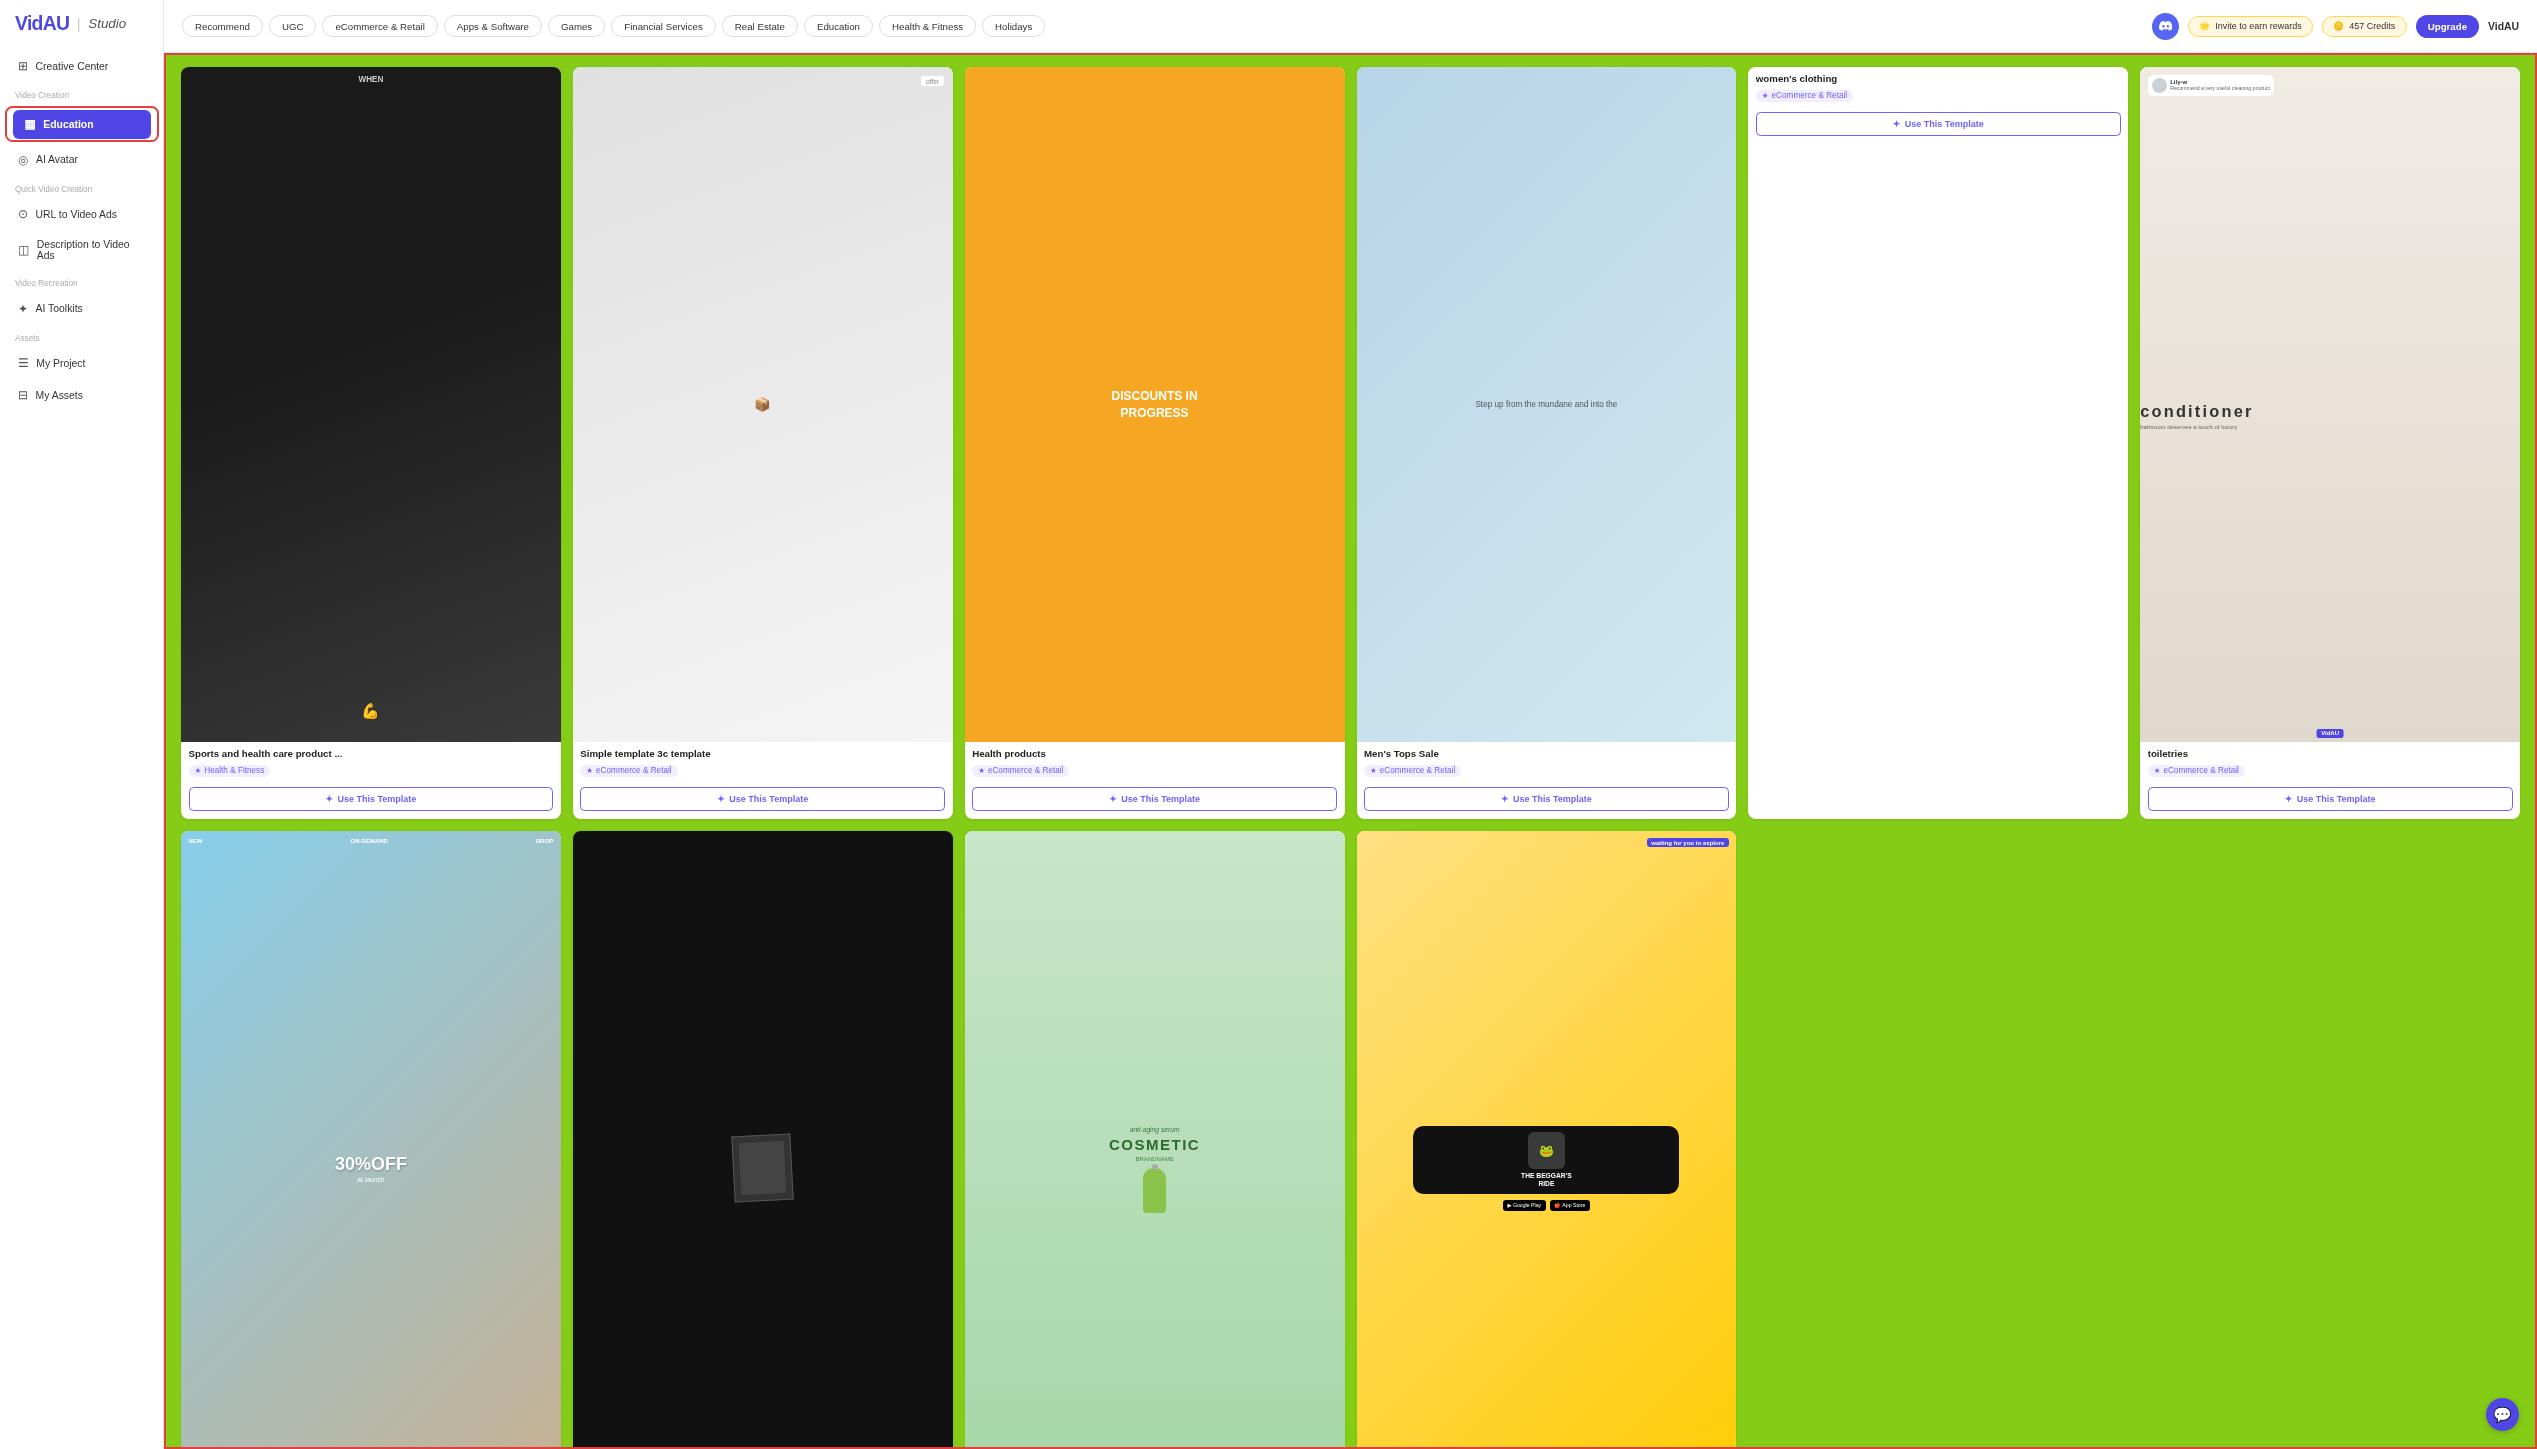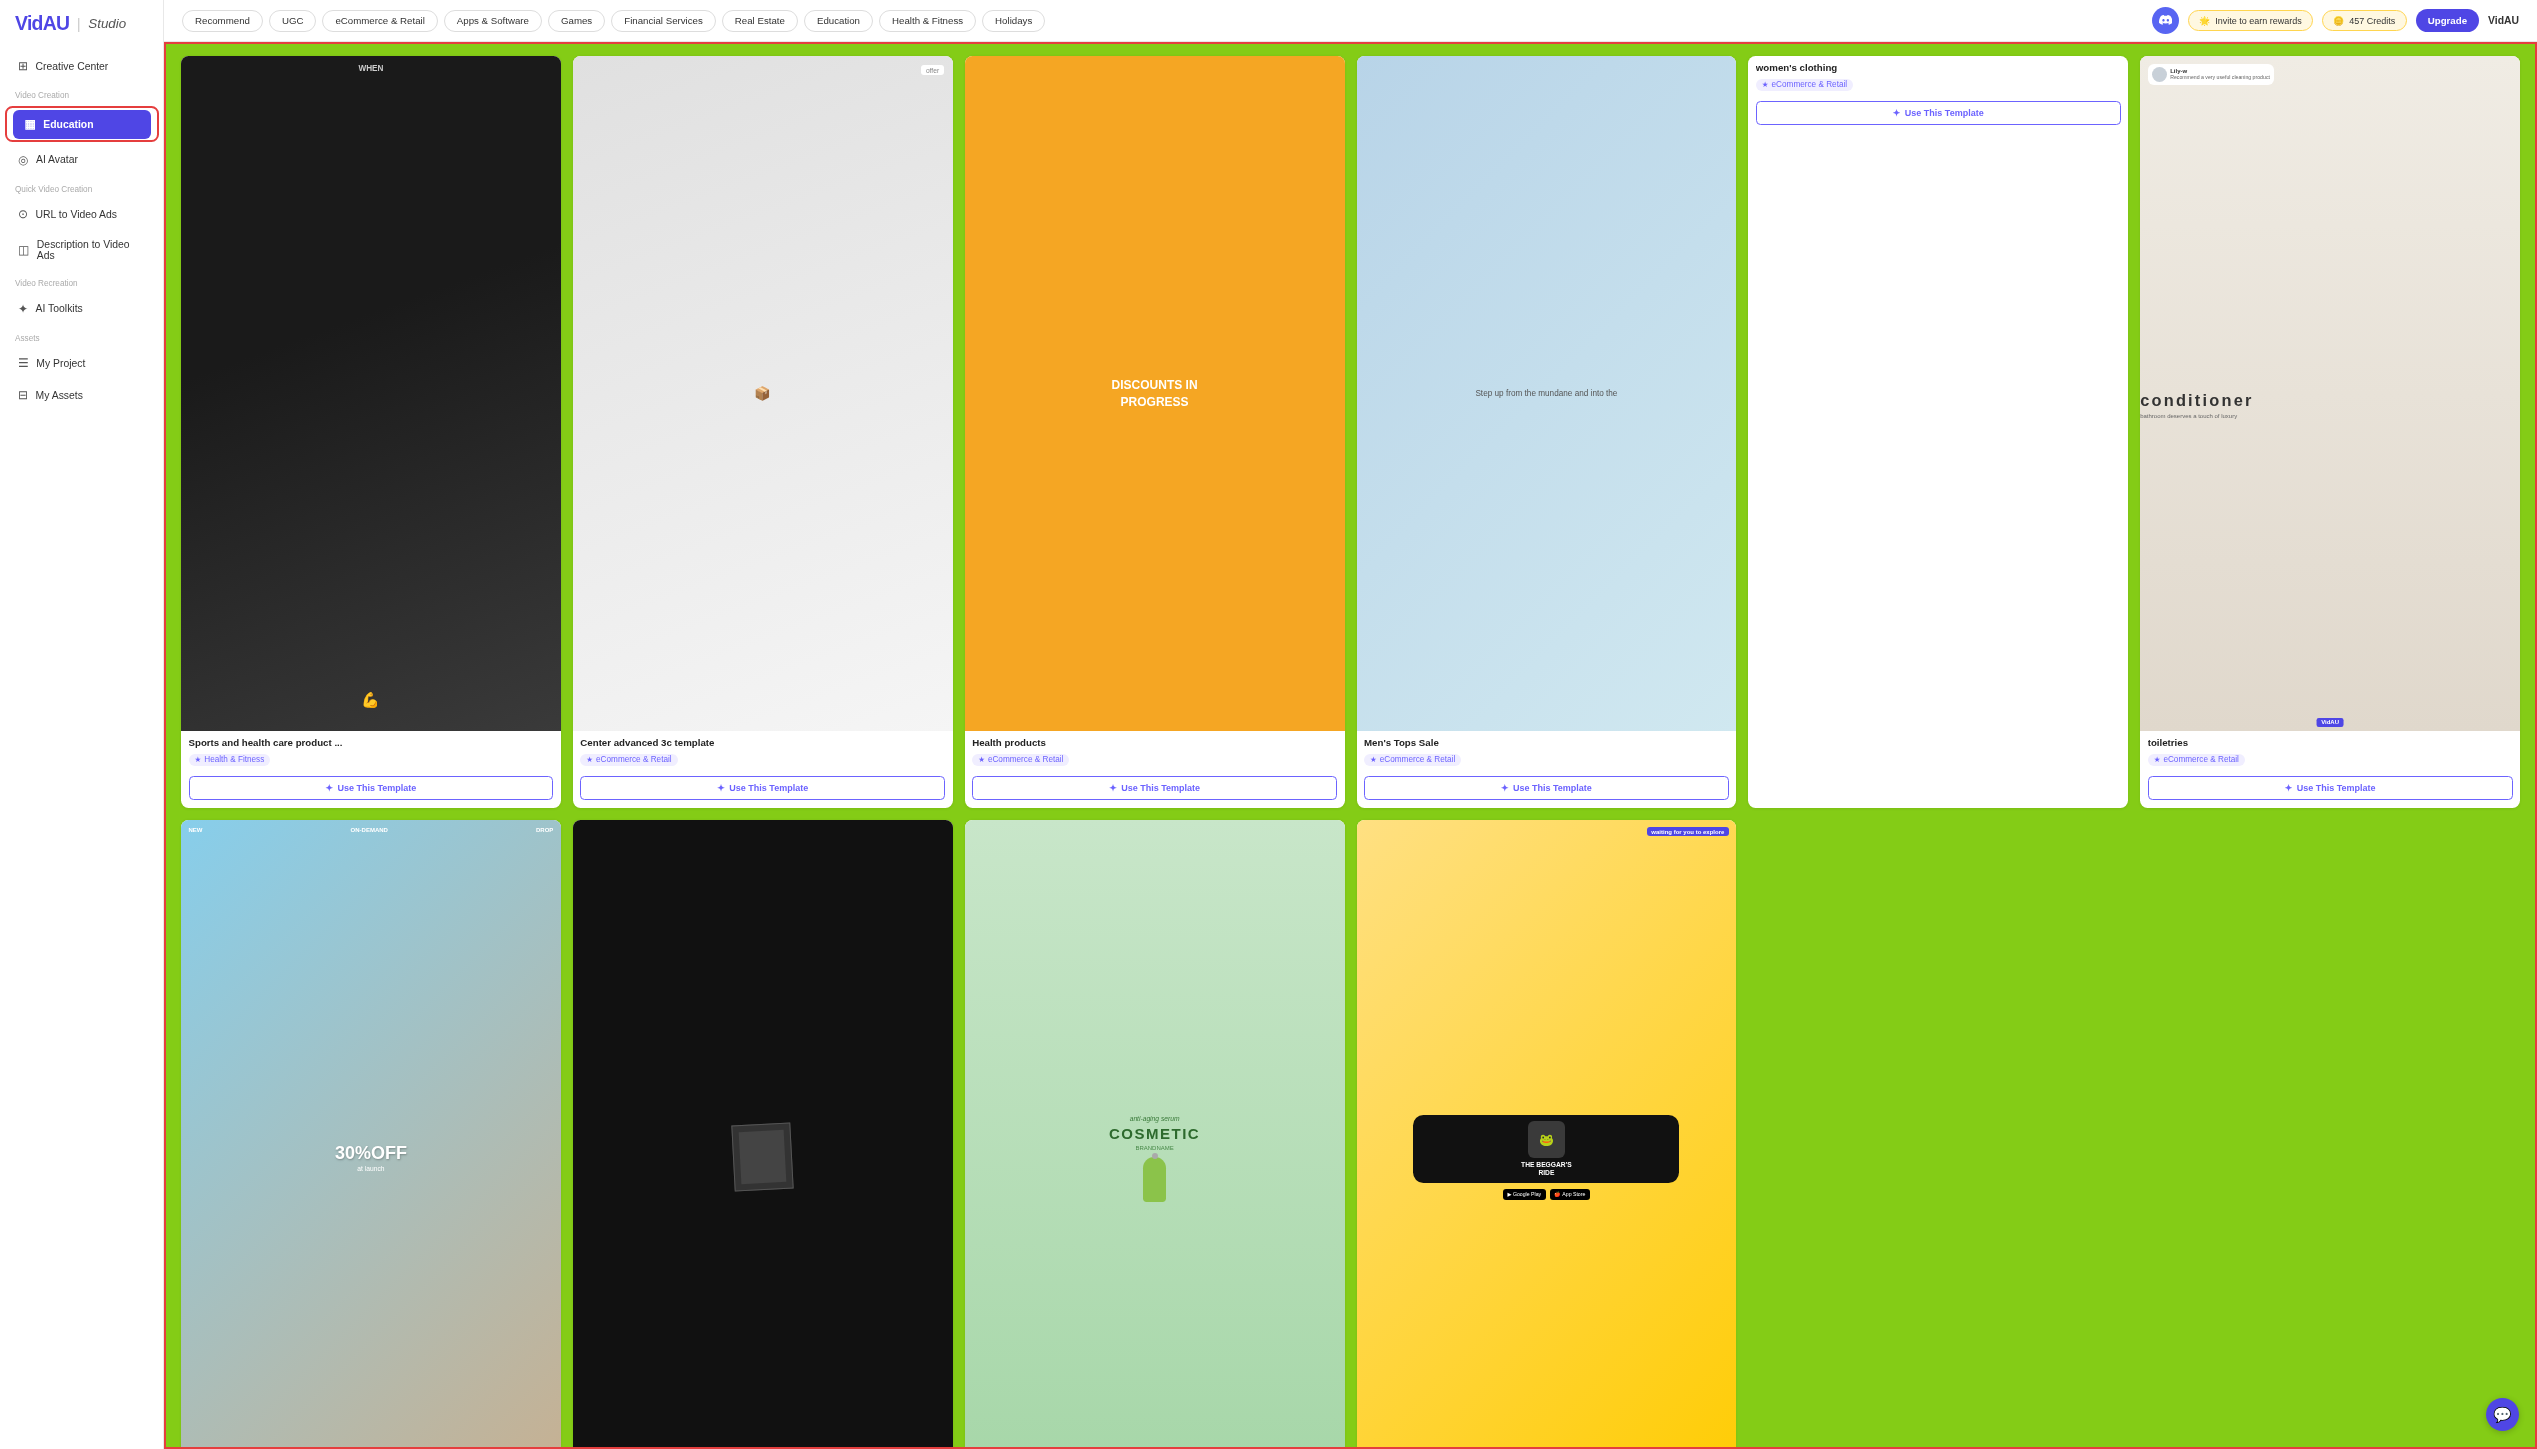--- a/index.html
+++ b/index.html
@@ -77,21 +77,21 @@
     }
 
     
     .topbar {
       background: #fff;
       border-bottom: 0.7px solid #e8e8e8;
       padding: 0 18px;
       display: flex;
       align-items: center;
       justify-content: space-between;
-      height: 42px;
+      height: 53px;
       flex-shrink: 0;
     }
     .topbar-filters {
       display: flex;
       gap: 6px;
       align-items: center;
       flex-wrap: nowrap;
       overflow-x: auto;
     }
     .filter-pill {
@@ -375,21 +375,21 @@
             <span>Use This Template</span>
           </button>
         </div>
 
         <div class="template-card">
           <div class="card-thumbnail" style="background: linear-gradient(160deg,#e0e0e0 0%,#f5f5f5 100%); position:relative; aspect-ratio: 9/16;">
             <div style="position:absolute;top:9px;right:9px;background:#fff;border-radius:3px;padding:1.5px 4.5px;font-size:6.7px;color:#888;">offer</div>
             <div style="color:#555;font-size:13.4px;font-weight:700;text-align:center;">📦</div>
           </div>
           <div class="card-info">
-            <div class="card-title">Center advanced 3c template</div>
+            <div class="card-title">Simple template 3c template</div>
             <div class="card-tag">
               <span class="star">★</span>
               <span>eCommerce &amp; Retail</span>
             </div>
           </div>
           <button class="use-template-btn">
             <span>✦</span>
             <span>Use This Template</span>
           </button>
         </div>

